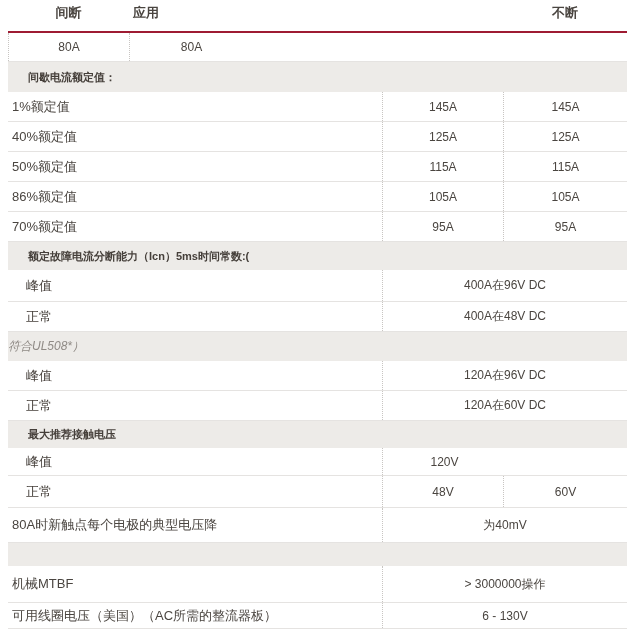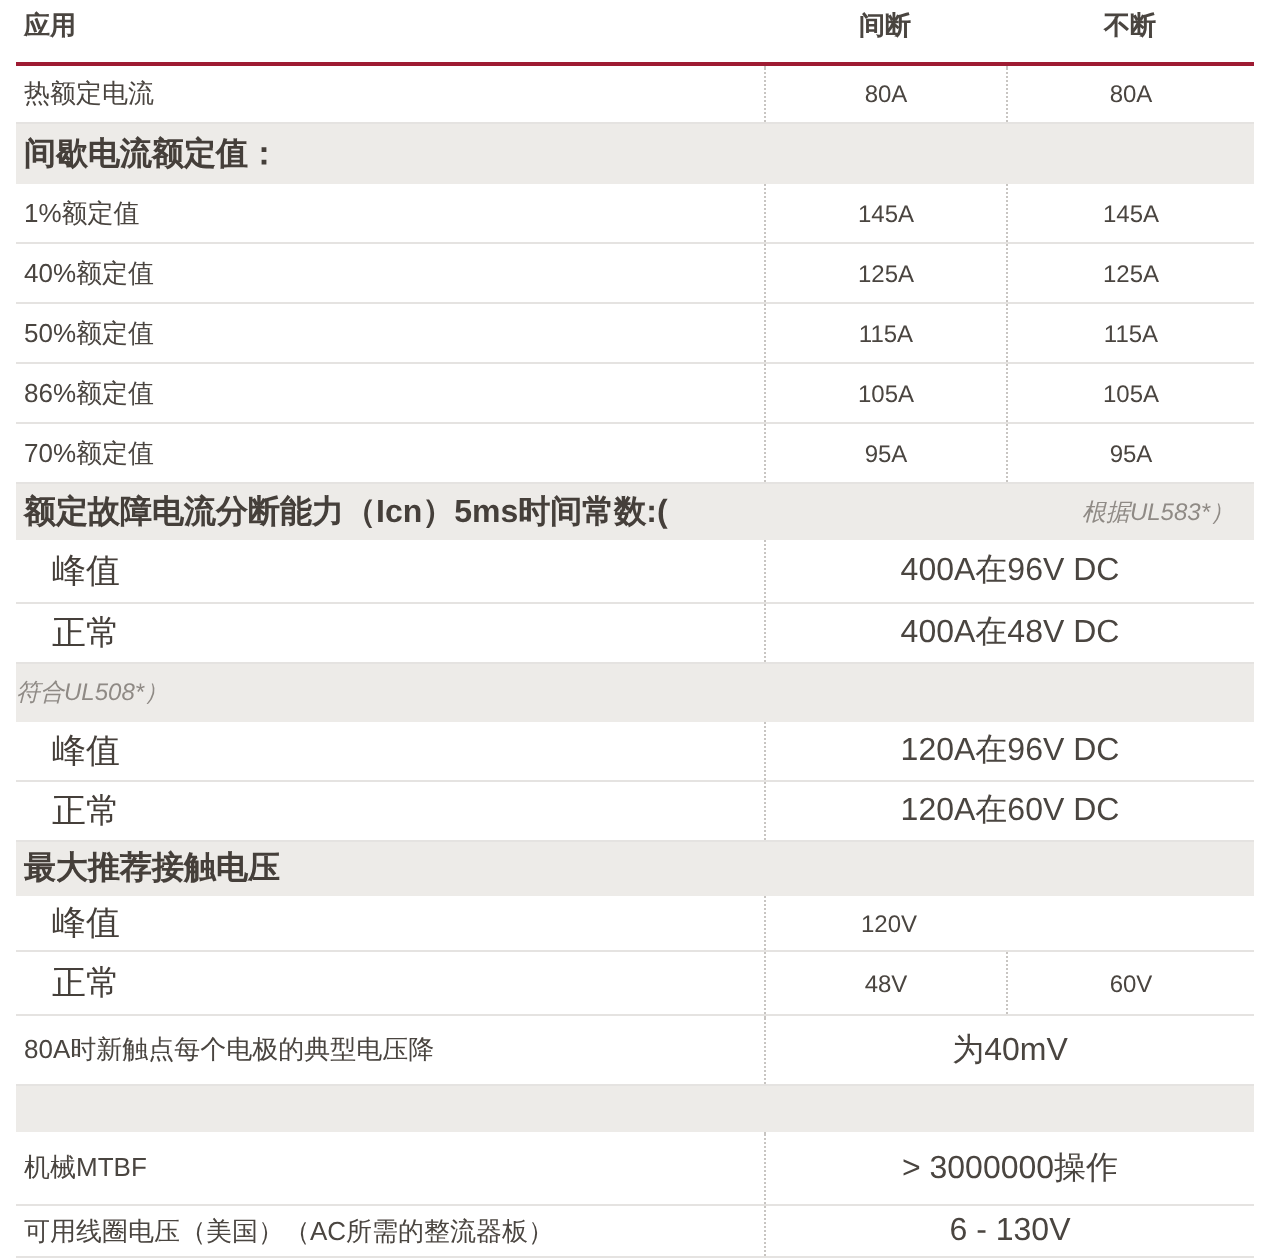--- a/index.html
+++ b/index.html
@@ -31,82 +31,81 @@
     display: flex;
     align-items: center;
   }
   .c-label {
     flex: 0 0 374px;
     padding-left: 4px;
     font-size: 13px;
   }
   .c-label.sub {
     padding-left: 18px;
-    font-size: 17px;
+    font-size: 13px;
     color: #453f3a;
   }
   .c-val {
     flex: 0 0 121px;
     justify-content: center;
     font-size: 12px;
     border-left: 1px dotted #c8c5c2;
   }
   .c-val2 {
     flex: 0 0 124px;
     justify-content: center;
     font-size: 12px;
     border-left: 1px dotted #c8c5c2;
   }
   .c-span {
     flex: 1 1 auto;
     justify-content: center;
-    font-size: 16px;
+    font-size: 12px;
     border-left: 1px dotted #c8c5c2;
   }
   .row.header .c-val,
   .row.header .c-val2 {
     border-left: none;
     font-size: 13px;
     align-items: flex-start;
     padding-top: 4px;
   }
   .row.header .c-label {
     align-items: flex-start;
     padding-top: 4px;
   }
   .sec-label {
     flex: 1 1 auto;
-    padding-left: 4px;
-    font-size: 16px;
+    padding-left: 20px;
+    font-size: 11px;
     font-weight: bold;
     color: #453f3a;
   }
   .sec-note {
     flex: 0 0 auto;
     padding-right: 10px;
     font-size: 12px;
     font-style: italic;
     font-weight: normal;
     color: #8f8a85;
     justify-content: flex-end;
   }
 </style>
 </head>
 <body>
 
 <div class="spec-table">
 
   <div class="row header" style="height:33px">
+    <div class="cell c-val">间断</div>
     <div class="cell c-label">应用</div>
-    <div class="cell c-val">间断</div>
     <div class="cell c-val2">不断</div>
   </div>
 
   <div class="row" style="height:29px">
-    <div class="cell c-label">热额定电流</div>
     <div class="cell c-val">80A</div>
     <div class="cell c-val2">80A</div>
   </div>
 
   <div class="row section" style="height:30px">
     <div class="cell sec-label">间歇电流额定值：</div>
   </div>
 
   <div class="row" style="height:30px">
     <div class="cell c-label">1%额定值</div>
@@ -133,21 +132,20 @@
   </div>
 
   <div class="row" style="height:30px">
     <div class="cell c-label">70%额定值</div>
     <div class="cell c-val">95A</div>
     <div class="cell c-val2">95A</div>
   </div>
 
   <div class="row section" style="height:28px">
     <div class="cell sec-label">额定故障电流分断能力（Icn）5ms时间常数:(</div>
-    <div class="cell sec-note">根据UL583*）</div>
   </div>
 
   <div class="row" style="height:32px">
     <div class="cell c-label sub">峰值</div>
     <div class="cell c-span">400A在96V DC</div>
   </div>
 
   <div class="row" style="height:30px">
     <div class="cell c-label sub">正常</div>
     <div class="cell c-span">400A在48V DC</div>

